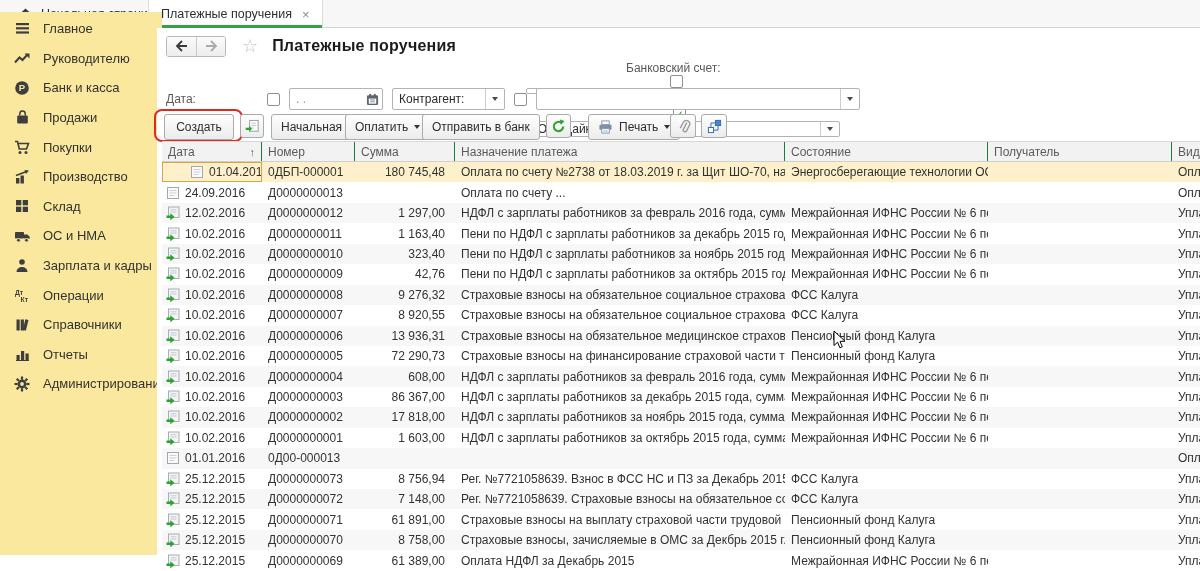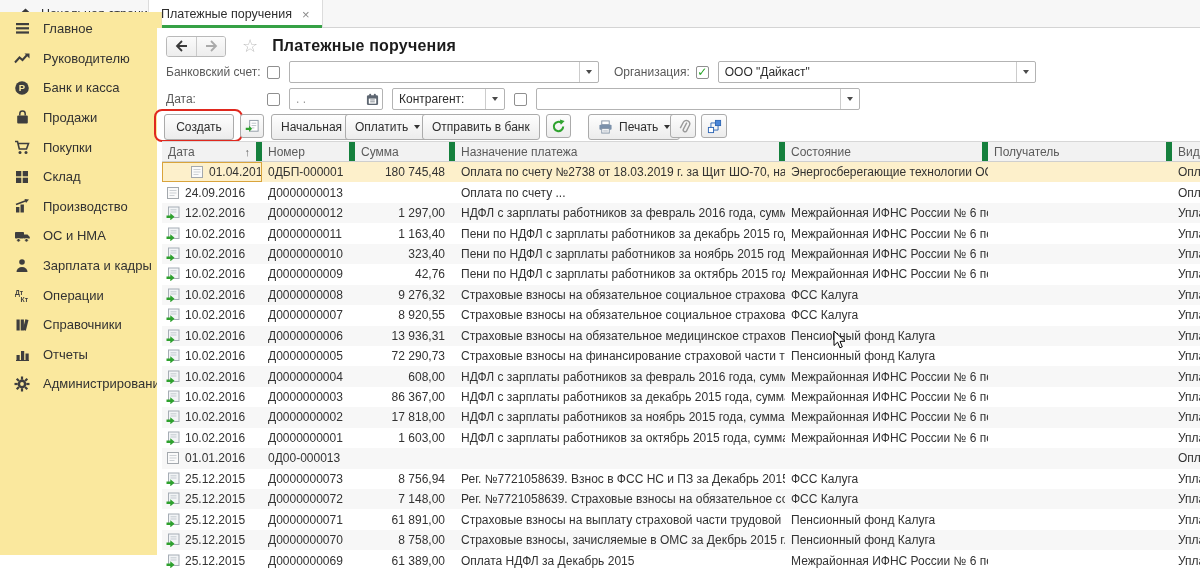--- a/index.html
+++ b/index.html
@@ -29,21 +29,21 @@
   .histgroup { display:flex; border:1px solid #b9b9b9; border-radius:3px; overflow:hidden; height:21px; }
   .histbtn { width:29px; height:100%; display:flex; align-items:center; justify-content:center; background:linear-gradient(#fbfbfb,#ededed); font-size:13px; }
   .histbtn + .histbtn { border-left:1px solid #c9c9c9; }
   .histbtn.back { color:#3a3a3a; }
   .histbtn.fwd { color:#a5a5a5; }
   .star { margin-left:16px; font-size:18px; color:#bdbdbd; line-height:1; }
   .page-title { margin-left:14px; font-size:16px; font-weight:700; color:#1c1c1c; letter-spacing:.2px; }
 
   .flabel { color:#5a5a5a; font-size:12px; }
   .frow { position:absolute; height:22px; display:flex; align-items:center; }
-  .frow1 { left:9px; top:33px; width:1020px; }
+  .frow1 { left:9px; top:33px; width:1020px;flex-direction:column; }
   .frow2 { left:9px; top:60px; width:1020px; }
   .cb { width:13px; height:13px; border:1px solid #8f8f8f; border-radius:2px; background:#fff; display:inline-flex; align-items:center; justify-content:center; flex:none; }
   .cb.checked { color:#23a223; font-size:12px; font-weight:700; line-height:1; }
   .combo { height:22px; border:1px solid #b3b3b3; border-radius:2px; background:#fff; display:flex; align-items:center; }
   .combo .val { flex:1; padding:0 6px; font-size:12px; color:#2c2c2c; white-space:nowrap; overflow:hidden; }
   .combo .arrow { width:19px; align-self:stretch; border-left:1px solid #cccccc; display:flex; align-items:center; justify-content:center; }
   .caret { width:0; height:0; border-left:3.5px solid transparent; border-right:3.5px solid transparent; border-top:4px solid #4a4a4a; }
   .dateinput { height:22px; width:94px; border:1px solid #b3b3b3; border-radius:2px; background:#fff; display:flex; align-items:center; }
   .dateinput .ph { flex:1; padding:0 6px; color:#9a9a9a; }
   .dateinput .cal { width:20px; display:flex; align-items:center; justify-content:center; }
@@ -51,21 +51,21 @@
   .btnrow { position:absolute; left:0; top:84px; width:1040px; height:30px; }
   .btn { position:absolute; top:2px; height:24px; border:1px solid #ababab; border-radius:3px; background:linear-gradient(#fefefe,#ececec); display:flex; align-items:center; justify-content:center; gap:6px; padding:12px 9px; font-size:12px; color:#2e2e2e; white-space:nowrap; }
   .btn .caret { border-top-color:#333; }
   .iconbtn { padding:0 4px; }
   .annotation { position:absolute; left:-3px; top:-3px; width:89px; height:33px; border:2px solid #e0281e; border-radius:8px; pointer-events:none; }
 
   
   .table { position:absolute; left:5px; top:113px; width:1038px; height:430px; overflow:hidden; }
   .thead, .trow { display:grid; grid-template-columns:100px 93px 100px 330px 203px 184px 190px; width:1200px; }
   .thead { height:21px; background:#f2f2f2; border-top:1px solid #d7d7d7; border-bottom:1px solid #cfcfcf; }
-  .th { display:flex; align-items:center; padding:0 6px; color:#5b5b5b; font-size:12px; border-right:6px solid #15803d; white-space:nowrap; overflow:hidden; }
+  .th { display:flex; align-items:center; padding:0 6px; color:#5b5b5b; font-size:12px; border-right:1px solid #15803d; white-space:nowrap; overflow:hidden; }
   .th .sort { margin-left:auto; color:#666; font-size:11px; }
   .trow { height:20.45px; background:#fff; }
   .trow.alt { background:#f7f7f7; }
   .trow.selected { background:#fdf0cb; }
   .trow.selected .c-date { outline:1px solid #d9a43c; outline-offset:-1px;padding-left:28px; }
   .cell { display:flex; align-items:center; padding:0 6px; white-space:nowrap; overflow:hidden; font-size:12px; color:#323232; }
   .c-date { gap:5px; padding-left:4px; }
   .c-sum { justify-content:flex-end; padding-right:10px; }
   .doc { width:14px; height:14px; flex:none; display:inline-flex; }
 
@@ -140,40 +140,40 @@
             <path d="M1 1.5 h2.5 l1.8 7.5 h7.2 l2 -5.5 H4" stroke="#3e3e3e" stroke-width="1.6" fill="none"></path>
             <circle cx="6" cy="12.5" r="1.5" fill="#3e3e3e"></circle>
             <circle cx="12" cy="12.5" r="1.5" fill="#3e3e3e"></circle>
           </svg>
         </span>
       <span>Покупки</span>
     </div>
 
     <div class="side-item">
       <span class="sicon">
+          <svg width="16" height="14" viewBox="0 0 16 14">
+            <rect x="2" y="8" width="3.4" height="5.5" fill="#3e3e3e"></rect>
+            <rect x="6.5" y="5.5" width="3.4" height="8" fill="#3e3e3e"></rect>
+            <path d="M2 5.5 L12.5 1.5" stroke="#3e3e3e" stroke-width="1.6"></path>
+            <polygon points="10.5,0 15,0.5 12,4" fill="#3e3e3e"></polygon>
+          </svg>
+        </span>
+      <span>Производство</span>
+    </div>
+
+    <div class="side-item">
+      <span class="sicon">
           <svg width="14" height="14" viewBox="0 0 14 14">
             <rect x="1" y="1" width="5.3" height="5.3" fill="#3e3e3e"></rect>
             <rect x="7.7" y="1" width="5.3" height="5.3" fill="#3e3e3e"></rect>
             <rect x="1" y="7.7" width="5.3" height="5.3" fill="#3e3e3e"></rect>
             <rect x="7.7" y="7.7" width="5.3" height="5.3" fill="#3e3e3e"></rect>
           </svg>
         </span>
       <span>Склад</span>
-    </div>
-
-    <div class="side-item">
-      <span class="sicon">
-          <svg width="16" height="14" viewBox="0 0 16 14">
-            <rect x="2" y="8" width="3.4" height="5.5" fill="#3e3e3e"></rect>
-            <rect x="6.5" y="5.5" width="3.4" height="8" fill="#3e3e3e"></rect>
-            <path d="M2 5.5 L12.5 1.5" stroke="#3e3e3e" stroke-width="1.6"></path>
-            <polygon points="10.5,0 15,0.5 12,4" fill="#3e3e3e"></polygon>
-          </svg>
-        </span>
-      <span>Производство</span>
     </div>
 
     <div class="side-item">
       <span class="sicon">
           <svg width="17" height="14" viewBox="0 0 17 14">
             <rect x="1" y="3" width="9" height="6.5" rx="0.8" fill="#3e3e3e"></rect>
             <path d="M10 5.5 h3.5 l2.3 2.5 v1.5 H10 Z" fill="#3e3e3e"></path>
             <circle cx="4.5" cy="11.3" r="1.8" fill="#3e3e3e" stroke="#fae89e" stroke-width="0.8"></circle>
             <circle cx="12.5" cy="11.3" r="1.8" fill="#3e3e3e" stroke="#fae89e" stroke-width="0.8"></circle>
           </svg>

